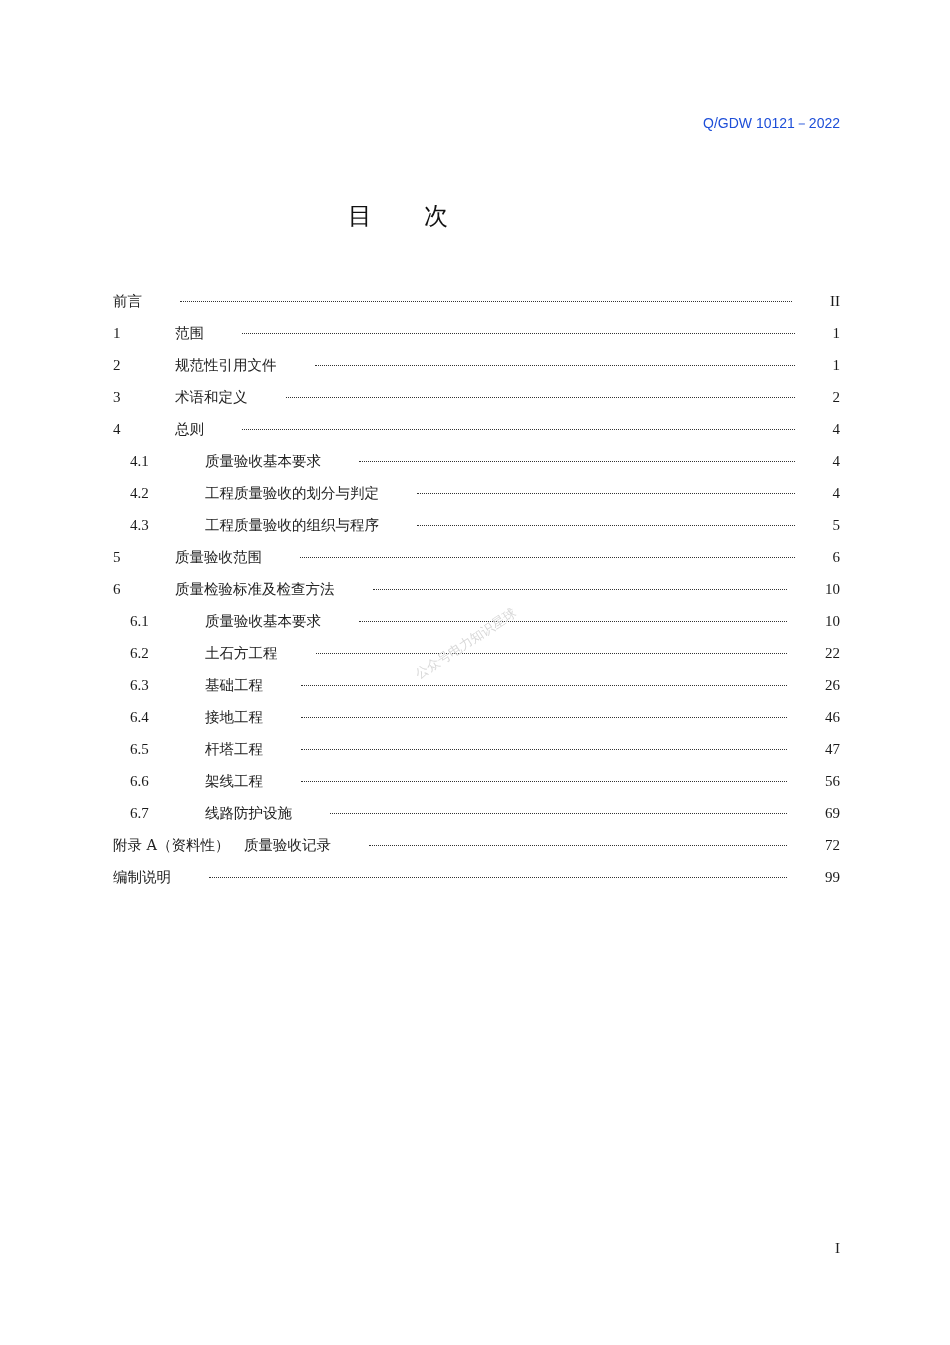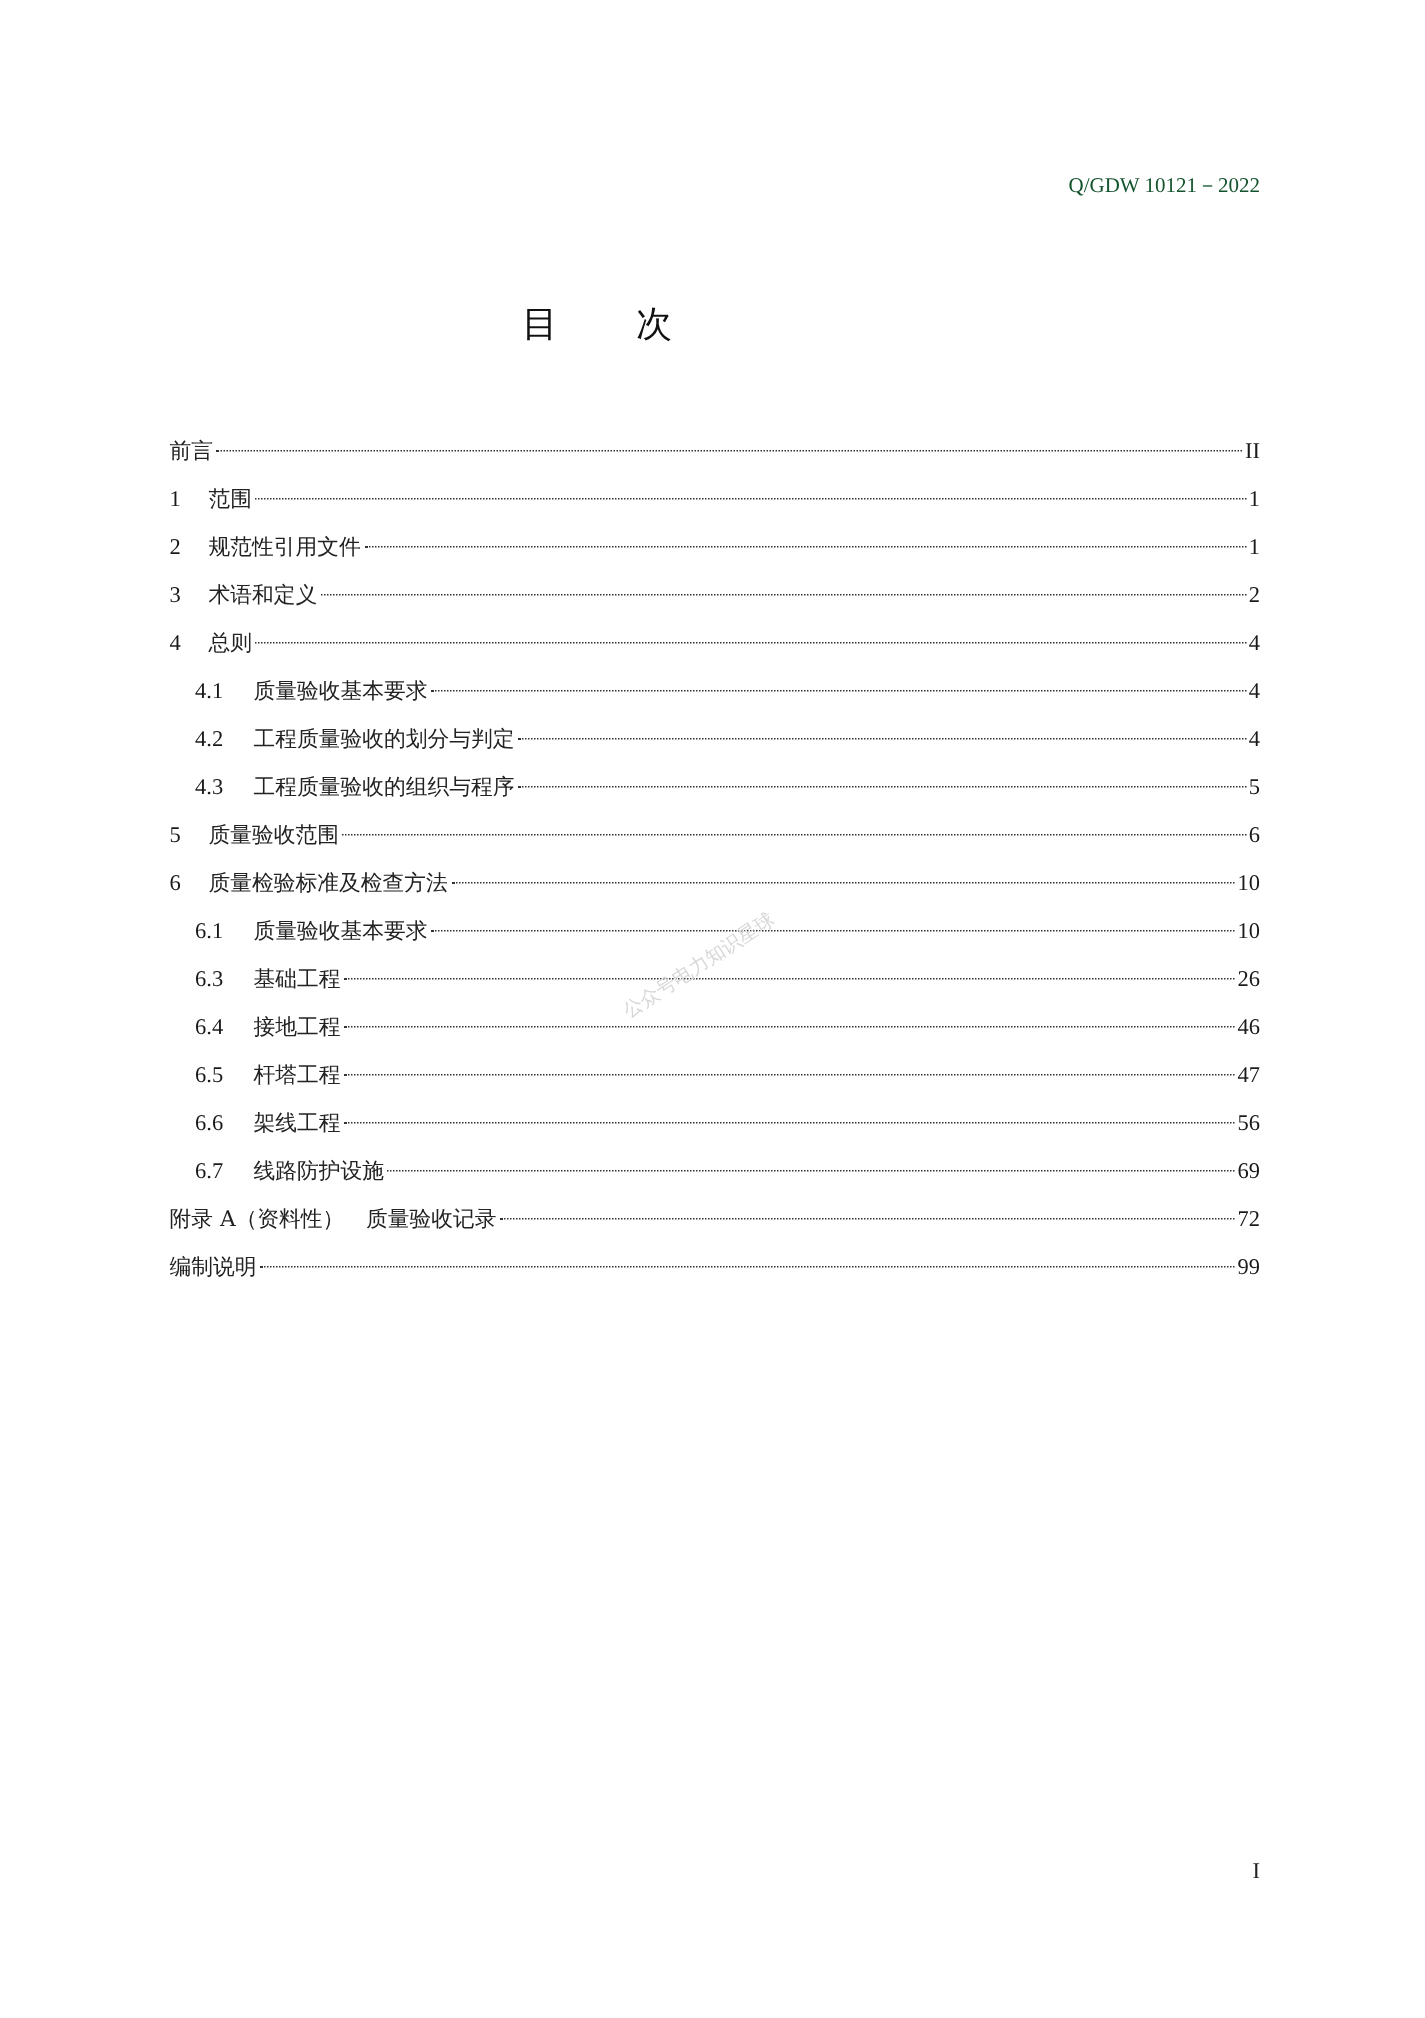--- a/index.html
+++ b/index.html
@@ -1,25 +1,25 @@
 <!DOCTYPE html>
 <html><head>
 <meta charset="utf-8">
 <style>
   html, body { margin: 0; padding: 0; background: #ffffff; }
   body { width: 950px; height: 1345px; position: relative; overflow: hidden;
          font-family: "Liberation Serif", "DejaVu Serif", serif; color: #1a1a1a; }
-  .doc-code { position: absolute; top: 115px; right: 110px; font-family: Liberation Serif, serif;
-              font-size: 14px; letter-spacing: 0px; color: #14532d; }
+  .doc-code { position: absolute; top: 115px; right: 110px; font-family: Liberation Sans, sans-serif;
+              font-size: 14px; letter-spacing: 0px; color: #1d4ed8; }
   .page-title { position: absolute; top: 200px; left: 0; width: 796px; text-align: center;
                 font-family: "DejaVu Sans", sans-serif; font-size: 24px; color: #111; }
   .page-title span { display: inline-block; }
   .page-title .gap { width: 52px; }
   .toc { position: absolute; top: 288px; left: 113px; width: 727px; }
-  .toc-row { display: flex; align-items: baseline; height: 32px; font-size: 15px; line-height: 26px; }
+  .toc-row { display: flex; align-items: baseline; height: 32px; font-size: 15px; line-height: 26px; gap: 36px; }
   .toc-row.level2 { padding-left: 17px; }
   .num { display: inline-block; white-space: nowrap; }
   .level1 .num { width: 26px; }
   .level2 .num { width: 39px; }
   .label { white-space: nowrap; font-family: "DejaVu Serif", "Liberation Serif", serif; font-size: 14.5px; color: #222; }
   .leader { flex: 1; border-bottom: 1.6px dotted #333; margin: 0 2px; transform: translateY(-4px); min-width: 10px; }
   .page { white-space: nowrap; }
   .watermark { position: absolute; left: 412px; top: 668px; transform: rotate(-33deg); transform-origin: left top;
                font-family: "DejaVu Sans", sans-serif; font-size: 13px; color: #d8d8d8; white-space: nowrap; }
   .page-number { position: absolute; top: 1240px; right: 110px; font-size: 15px; color: #222; }
@@ -93,20 +93,26 @@
       <span class="leader"></span>
       <span class="page">10</span>
     </div>
     <div class="toc-row level2">
       <span class="num">6.1</span>
       <span class="label">质量验收基本要求</span>
       <span class="leader"></span>
       <span class="page">10</span>
     </div>
     <div class="toc-row level2">
+      <span class="num">6.2</span>
+      <span class="label">土石方工程</span>
+      <span class="leader"></span>
+      <span class="page">22</span>
+    </div>
+    <div class="toc-row level2">
       <span class="num">6.3</span>
       <span class="label">基础工程</span>
       <span class="leader"></span>
       <span class="page">26</span>
     </div>
     <div class="toc-row level2">
       <span class="num">6.4</span>
       <span class="label">接地工程</span>
       <span class="leader"></span>
       <span class="page">46</span>

